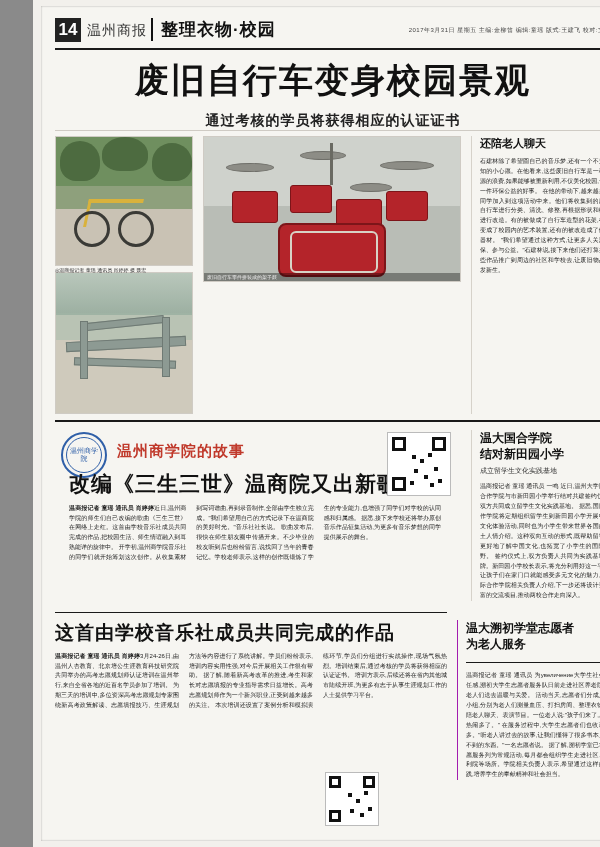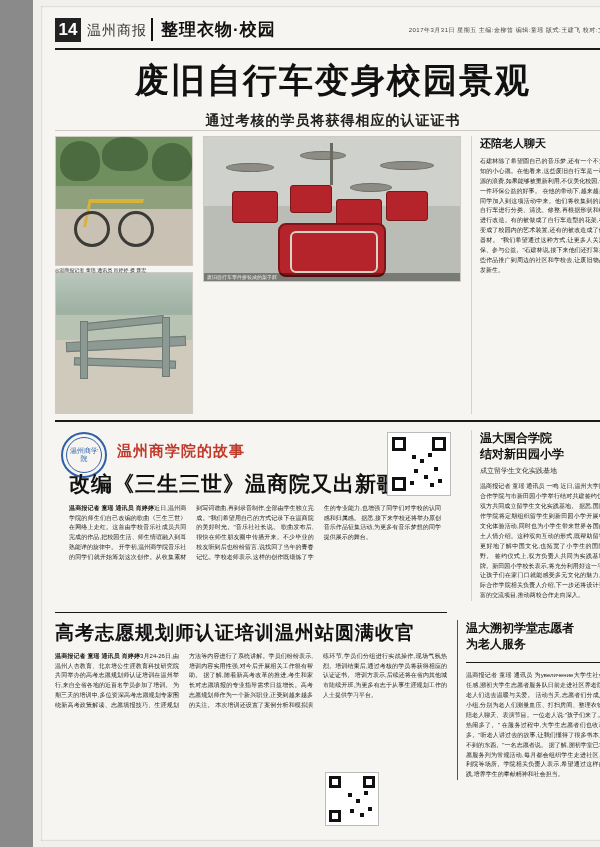--- a/index.html
+++ b/index.html
@@ -321,21 +321,21 @@
         <div class="br-sub">成立留学生文化实践基地</div>
         <div class="br-body">温商报记者 童瑶 通讯员 一鸣  近日,温州大学国际合作学院与市新田园小学举行结对共建签约仪式,双方共同成立留学生文化实践基地。
 据悉,国际合作学院将定期组织留学生到新田园小学开展中华文化体验活动,同时也为小学生带来世界各国的风土人情介绍。这种双向互动的形式,既帮助留学生更好地了解中国文化,也拓宽了小学生的国际视野。
 签约仪式上,双方负责人共同为实践基地揭牌。新田园小学校长表示,将充分利用好这一平台,让孩子们在家门口就能感受多元文化的魅力。国际合作学院相关负责人介绍,下一步还将设计更丰富的交流项目,推动两校合作走向深入。</div>
       </div>
     </div>
 
     <div class="rule-mid2"></div>
 
     <div class="bot">
-      <div class="bot-headline">高考志愿规划师认证培训温州站圆满收官</div>
+      <div class="bot-headline">这首由学校音乐社成员共同完成的作品</div>
       <div class="bot-body"><span class="byline">温商报记者 童瑶 通讯员 肖婷婷</span><span>3月24-26日,由温州人杏教育、北京培公生涯教育科技研究院共同举办的高考志愿规划师认证培训在温州举行,来自全省各地的近百名学员参加了培训。
 为期三天的培训中,多位资深高考志愿规划专家围绕新高考政策解读、志愿填报技巧、生涯规划方法等内容进行了系统讲解。学员们纷纷表示,培训内容实用性强,对今后开展相关工作很有帮助。
 据了解,随着新高考改革的推进,考生和家长对志愿填报的专业指导需求日益增长。高考志愿规划师作为一个新兴职业,正受到越来越多的关注。
 本次培训还设置了案例分析和模拟演练环节,学员们分组进行实战操作,现场气氛热烈。培训结束后,通过考核的学员将获得相应的认证证书。
 培训方表示,后续还将在省内其他城市陆续开班,为更多有志于从事生涯规划工作的人士提供学习平台。</span></div>
 
       <div class="qr2">
         <div class="q" style="position:absolute;left:3px;top:3px;width:12px;height:12px;background:#111;"></div>
         <div class="q" style="position:absolute;left:6px;top:6px;width:6px;height:6px;background:#fff;"></div>
         <div class="q" style="position:absolute;right:3px;top:3px;width:12px;height:12px;background:#111;"></div>

